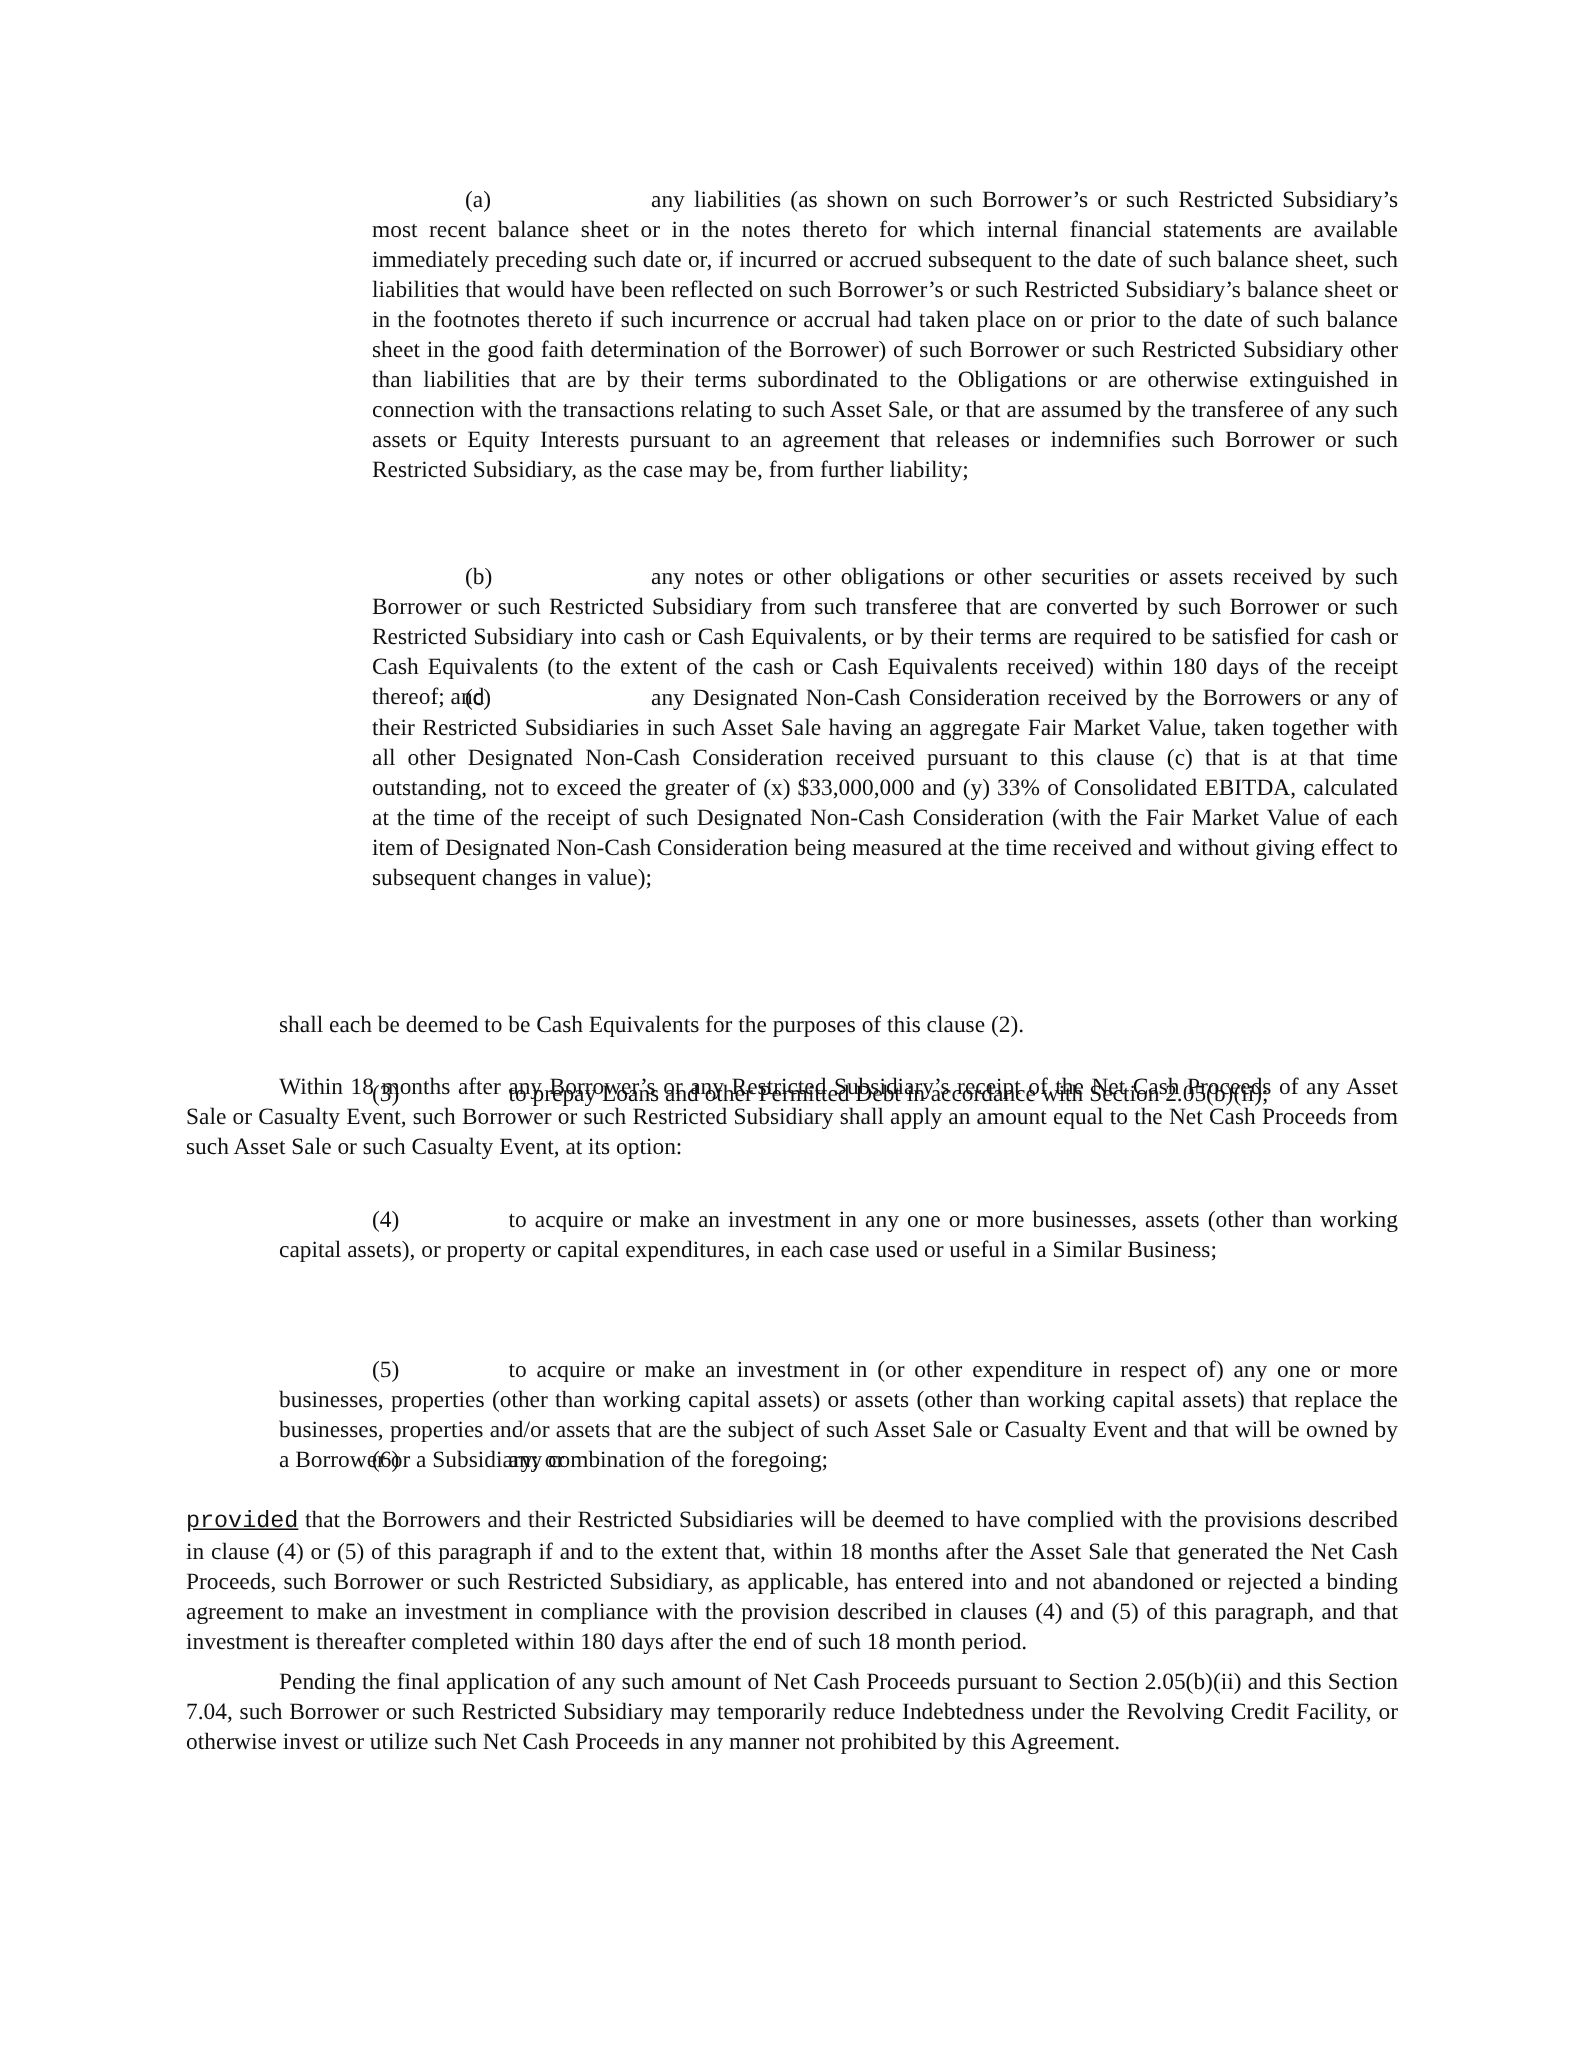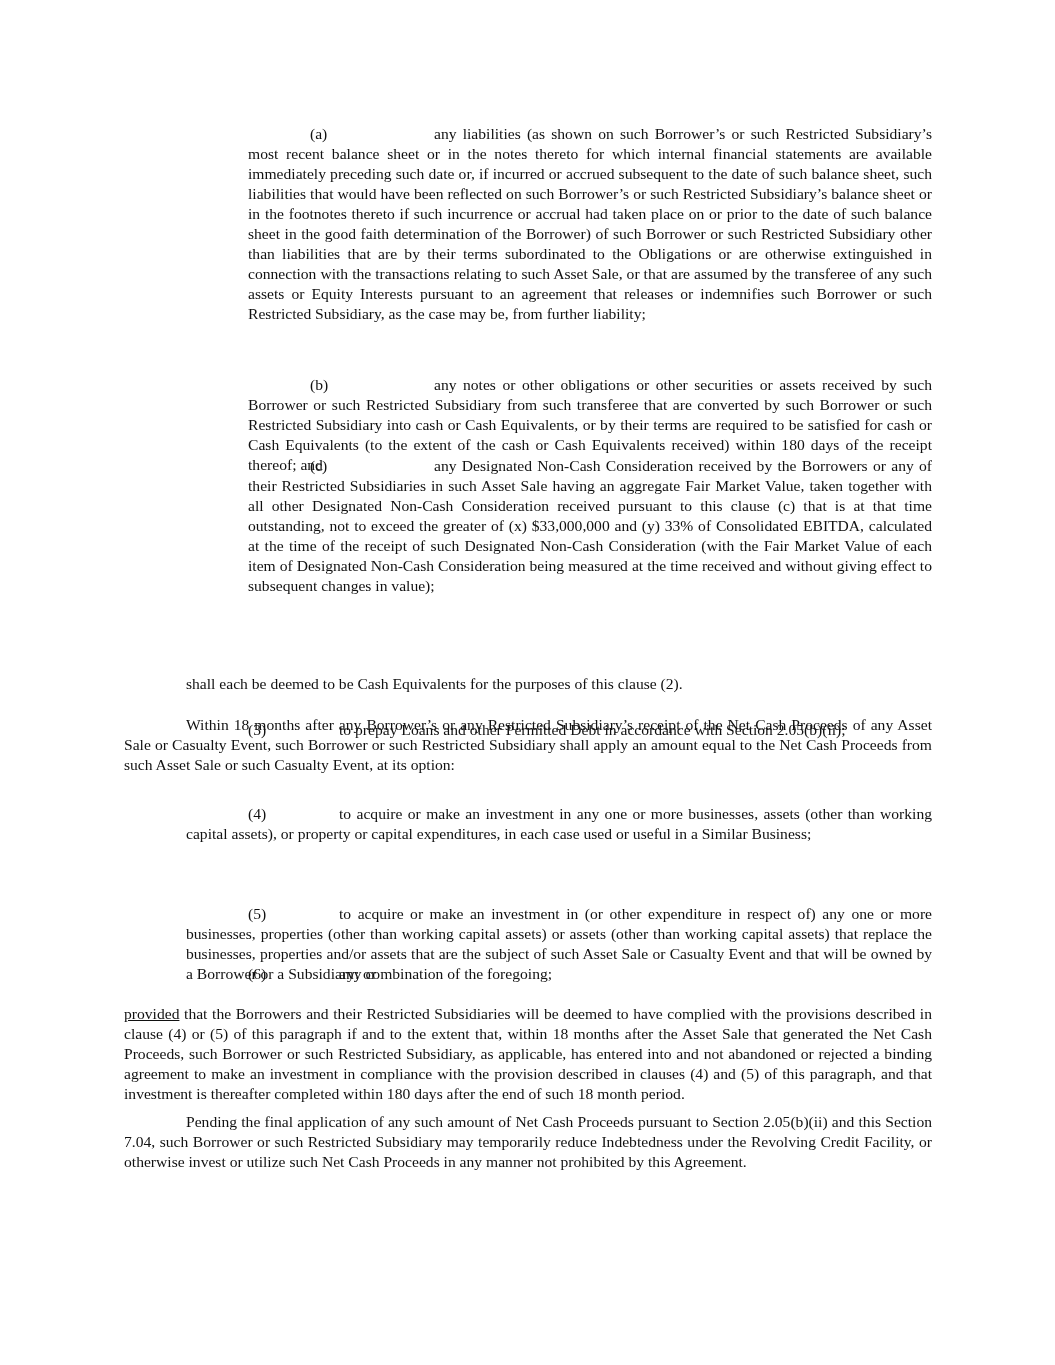--- a/index.html
+++ b/index.html
@@ -20,21 +20,21 @@
     .page {
       position: absolute;
       left: 0; top: 0;
       width: 1055px; height: 1119px;
     }
     .para {
       position: absolute;
       text-align: justify;
       margin: 0;
     }
-    .u { text-decoration: underline; }
+    .u { text-decoration: underline; font-family: Liberation Mono, monospace; }
 
     
     .sub {
       left: 248px;
       width: 684px;
       text-indent: 0;
     }
     .sub .lead {
       display: inline-block;
       width: 124px;

